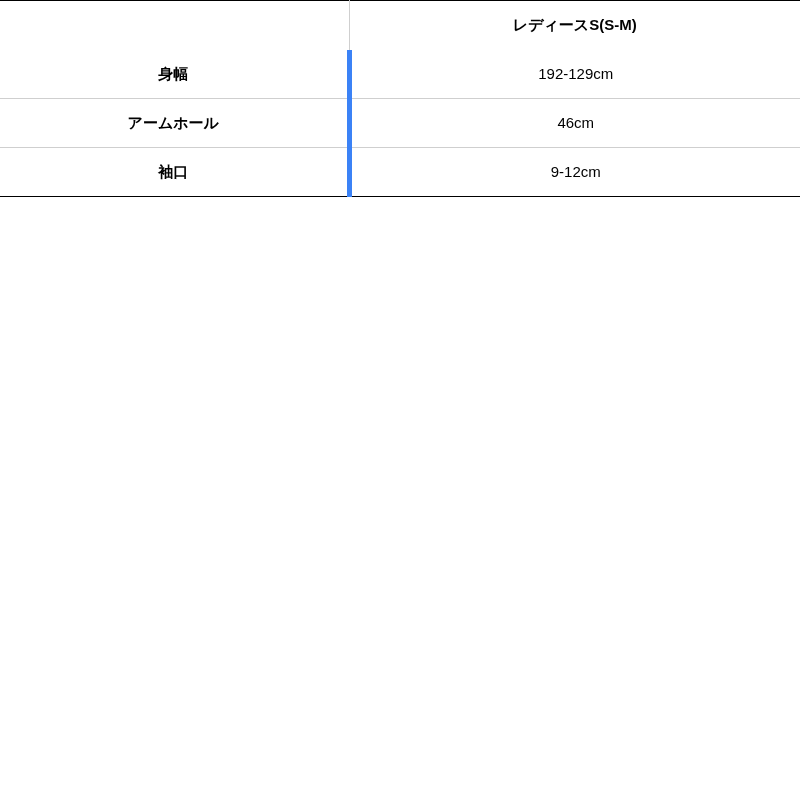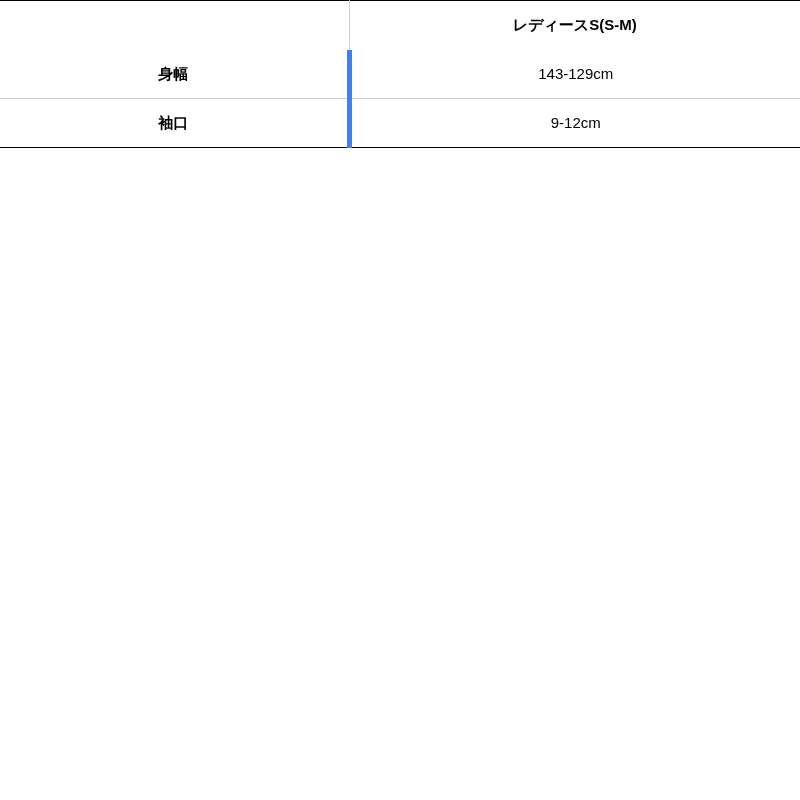--- a/index.html
+++ b/index.html
@@ -79,21 +79,25 @@
     </colgroup>
     <thead>
       <tr>
         <td class="label-cell header-label"></td>
         <td class="value-cell">レディースS(S-M)</td>
       </tr>
     </thead>
     <tbody>
       <tr>
         <td class="label-cell">身幅</td>
-        <td class="value-cell">143-129cm</td>
+        <td class="value-cell">192-129cm</td>
+      </tr>
+      <tr>
+        <td class="label-cell">アームホール</td>
+        <td class="value-cell">46cm</td>
       </tr>
       <tr>
         <td class="label-cell">袖口</td>
         <td class="value-cell">9-12cm</td>
       </tr>
     </tbody>
   </table>
   <div class="empty-area"></div>
 </div>
 

